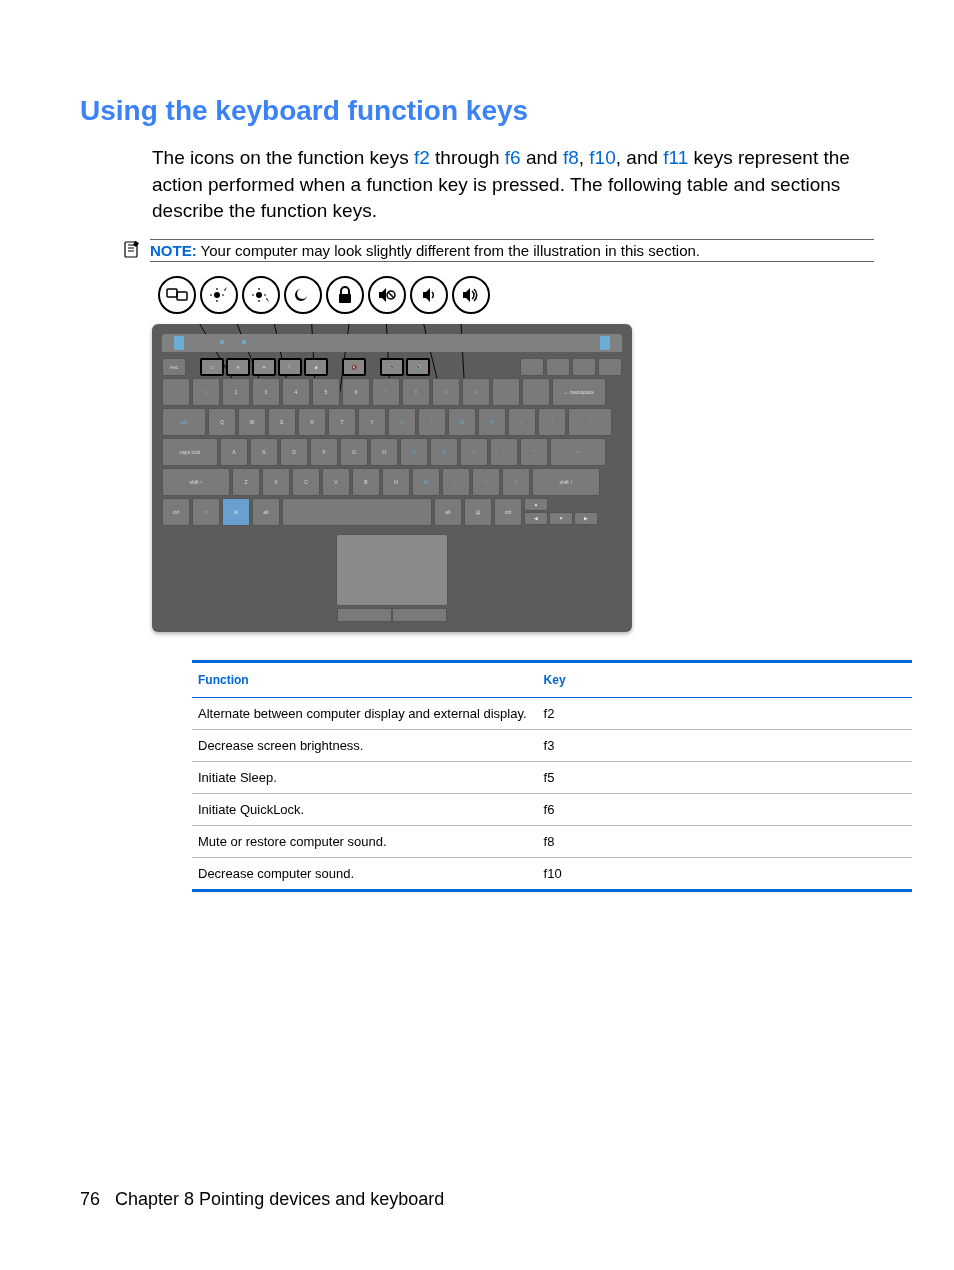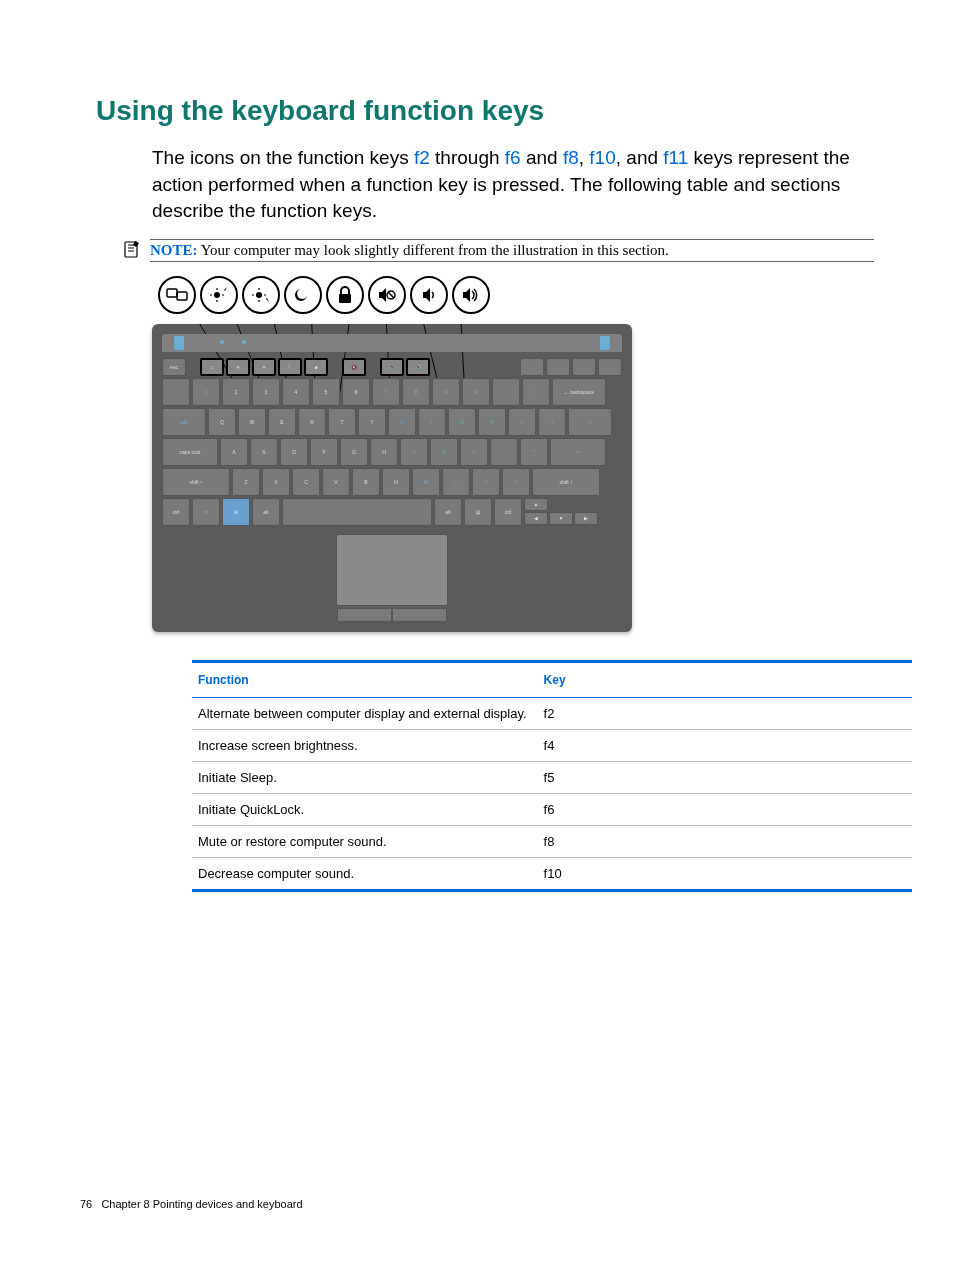--- a/index.html
+++ b/index.html
@@ -9,40 +9,39 @@
     background: #fff;
     width: 954px;
     height: 1270px;
     position: relative;
     box-sizing: border-box;
   }
   .page {
     padding: 95px 80px 0 80px;
   }
   .heading {
-    color: #0f766e;
+    color: #3b82f6;
     font-size: 28px;
     font-weight: bold;
-    margin: 0 0 18px 16px;
+    margin: 0 0 18px 0;
   }
   .body-text {
     font-size: 19px;
     line-height: 1.4;
     color: #000;
     margin: 0 0 14px 0;
     padding-left: 72px;
   }
   .link { color: #0068d6; }
   .note-row {
     display: flex;
     align-items: flex-start;
     gap: 8px;
     margin-bottom: 14px;
     padding-left: 42px;
-    font-family: Liberation Serif, serif;
   }
   .note-icon {
     width: 20px;
     height: 20px;
     flex: 0 0 20px;
   }
   .note-text {
     border-top: 1px solid #666;
     border-bottom: 1px solid #666;
     padding: 2px 0;
@@ -165,21 +164,21 @@
     padding: 8px 6px;
     border-bottom: 1px solid #bbb;
     color: #000;
   }
   .fn-table tbody tr:last-child td { border-bottom: 3px solid #0068d6; }
   .key-cell { color: #0068d6; }
   .footer {
     position: absolute;
     bottom: 60px;
     left: 80px;
-    font-size: 11px;
+    font-size: 18px;
     color: #000;
   }
   .arrow-keys {
     display: flex;
     flex-direction: column;
     gap: 1px;
   }
   .arrow-keys .key { height: 13px; }
   .arrow-bottom { display: flex; gap: 1px; }
 </style>
@@ -408,22 +407,22 @@
         <th style="width:48%">Function</th>
         <th>Key</th>
       </tr>
     </thead>
     <tbody>
       <tr>
           <td>Alternate between computer display and external display.</td>
           <td class="key-cell">f2</td>
         </tr>
       <tr>
-          <td>Increase screen brightness.</td>
-          <td class="key-cell">f4</td>
+          <td>Decrease screen brightness.</td>
+          <td class="key-cell">f3</td>
         </tr>
       <tr>
           <td>Initiate Sleep.</td>
           <td class="key-cell">f5</td>
         </tr>
       <tr>
           <td>Initiate QuickLock.</td>
           <td class="key-cell">f6</td>
         </tr>
       <tr>

